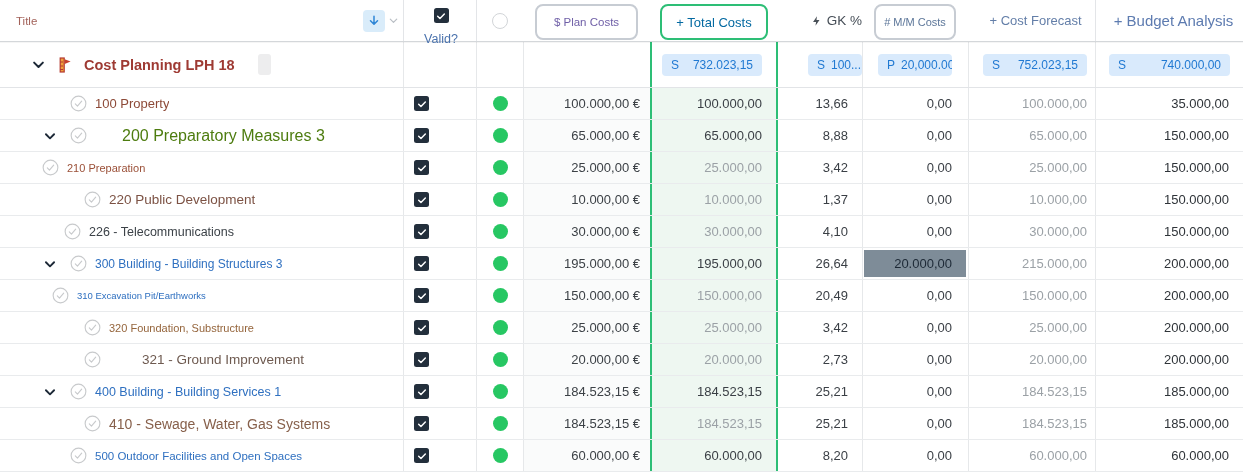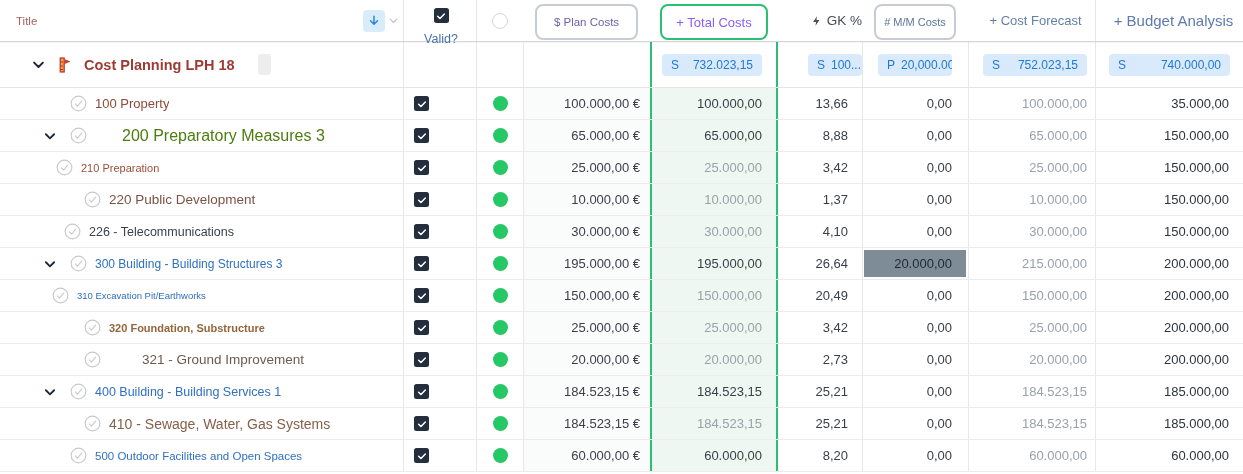--- a/index.html
+++ b/index.html
@@ -27,21 +27,21 @@
   .header-row .col-total { border-left:none; border-right:none; }
   .h-title-label { color:#a3625a; font-size:11.5px; padding-left:8px; }
   .sort-wrap { position:absolute; right:4px; top:0; height:100%; display:flex; align-items:center; gap:3px; }
   .dl-btn { width:22px; height:22px; background:#d9ecfa; border-radius:4px; display:flex; align-items:center; justify-content:center; cursor:pointer; }
   .dl-chev { display:flex; align-items:center; }
   .header-row .col-valid { padding-left:10px; gap:9px;flex-direction:column; }
   .h-valid-label { color:#4a72ad; font-size:12.5px; }
   .h-circle { width:16px; height:16px; border:1.5px solid #d2d5d8; border-radius:50%; }
   .hbox { flex:1; height:36px; margin:3px 4px 0 4px; border:2px solid #c7ccd3; border-radius:8px; background:#fff; display:flex; align-items:center; justify-content:center; cursor:pointer; }
   .hbox-plan  { color:#6f5fa7; font-size:11.5px; }
-  .hbox-green { border-color:#2dbe76; color:#8b5cf6; font-size:13px; margin:3px 2px 0 2px; }
+  .hbox-green { border-color:#2dbe76; color:#0369a1; font-size:13px; margin:3px 2px 0 2px; }
   .hbox-mm    { color:#5c7699; font-size:11px; }
   .header-row .col-gk { justify-content:flex-end; gap:5px; color:#454d56; font-size:13.5px; padding-right:0; }
   .header-row .col-forecast { justify-content:center; color:#637ea8; font-size:13px; padding-right:0; }
   .header-row .col-budget { justify-content:center; color:#5d7bb0; font-size:15px; padding-right:0; }
 
   
   .summary-row { height:46px; border-bottom:1px solid #e2e4e7; background:#fff; }
   .summary-row .col-title { padding-left:30px; gap:11px; }
   .s-name { color:#9e3a33; font-size:14.5px; font-weight:bold; white-space:nowrap; cursor:pointer; }
   .s-badge { width:13px; height:21px; background:#ededee; border-radius:3px; margin-left:12px; }
@@ -268,21 +268,21 @@
           <span>0,00</span>
         </div>
         <div class="col col-forecast">
           <span>65.000,00</span>
         </div>
         <div class="col col-budget">
           <span>150.000,00</span>
         </div>
       </div>
       <div class="row data-row">
-        <div class="col col-title" style="padding-left: 56px;">
+        <div class="col col-title" style="padding-left: 42px;">
           <span class="circ">
             <svg width="17" height="17" viewBox="0 0 24 24">
               <circle cx="12" cy="12" r="10.4" stroke="#c8cacc" stroke-width="1.6" fill="none"></circle>
               <path d="M7.5 12.6l3 3 6-7" stroke="#c8cacc" stroke-width="1.6" fill="none" stroke-linecap="round" stroke-linejoin="round"></path>
             </svg>
           </span>
           <span class="row-title" style="color: rgb(155, 80, 56); font-size: 11px;">210 Preparation</span>
         </div>
         <div class="col col-valid">
           <span class="checkbox">
@@ -468,21 +468,21 @@
           <span>0,00</span>
         </div>
         <div class="col col-forecast">
           <span>150.000,00</span>
         </div>
         <div class="col col-budget">
           <span>200.000,00</span>
         </div>
       </div>
       <div class="row data-row">
-        <div class="col col-title" style="padding-left: 84px; font-weight: bold;">
+        <div class="col col-title" style="padding-left: 84px;">
           <span class="circ">
             <svg width="17" height="17" viewBox="0 0 24 24">
               <circle cx="12" cy="12" r="10.4" stroke="#c8cacc" stroke-width="1.6" fill="none"></circle>
               <path d="M7.5 12.6l3 3 6-7" stroke="#c8cacc" stroke-width="1.6" fill="none" stroke-linecap="round" stroke-linejoin="round"></path>
             </svg>
           </span>
           <span class="row-title" style="color: rgb(149, 101, 60); font-size: 11px;">320 Foundation, Substructure</span>
         </div>
         <div class="col col-valid">
           <span class="checkbox">

